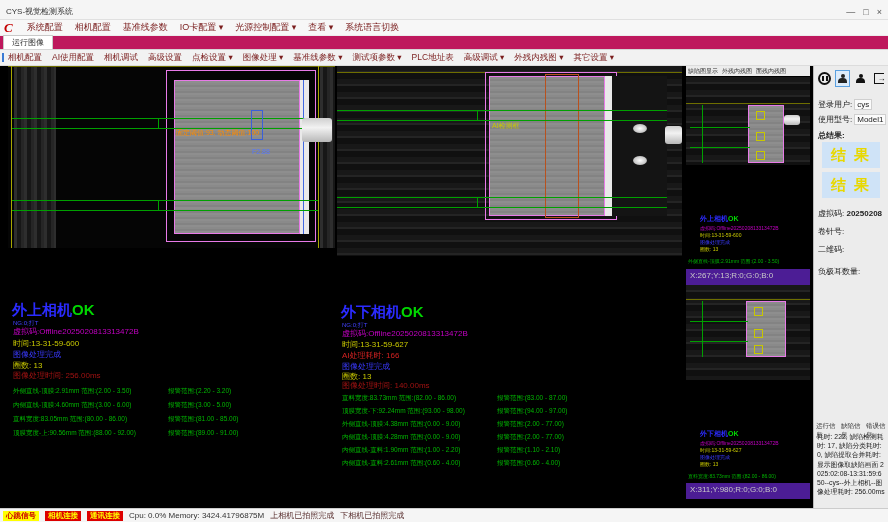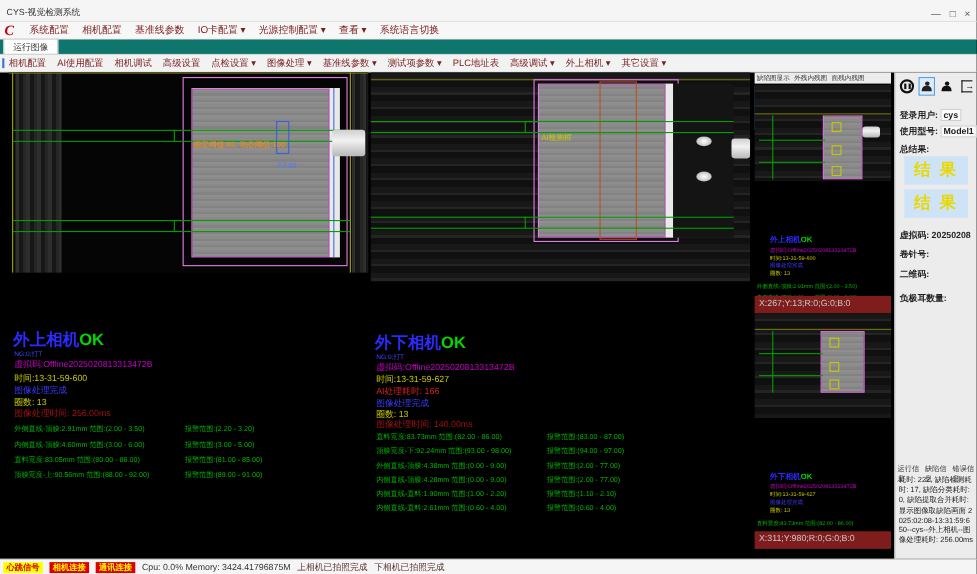--- a/index.html
+++ b/index.html
@@ -6,31 +6,31 @@
   html,body { width:888px; height:522px; overflow:hidden; background:#000;
     font-family:"Liberation Sans","DejaVu Sans",sans-serif; }
   
   #titlebar { position:relative; height:20px; background:#f5f5f5; border-bottom:1px solid #e0e0e0;
     font-size:8px; color:#333; display:flex; align-items:flex-end; padding:0 6px 2px 6px; }
   #titlebar .win-controls { margin-left:auto; display:flex; gap:8px; color:#555; font-size:9px; }
   #menubar { height:16px; background:#f7f7f7; display:flex; align-items:center; gap:12px;
     padding-left:4px; font-size:9px; color:#7a1d1d; border-bottom:1px solid #ececec; }
   #menubar .logo { color:#c40000; font-family:"Liberation Serif","DejaVu Serif",serif;
     font-style:italic; font-weight:bold; font-size:13px; margin-right:2px; }
-  #tabrow { height:14px; background:#0f766e; border-bottom:1px solid #d5d5d5; display:flex; align-items:flex-end; }
+  #tabrow { height:14px; background:#be185d; border-bottom:1px solid #d5d5d5; display:flex; align-items:flex-end; }
   #tabrow .tab { background:#fff; border:1px solid #c9c9c9; border-bottom:none; font-size:8px;
     color:#333; padding:1px 8px; margin-left:3px; }
   #toolbar { height:16px; background:#f2f2f2; border-bottom:1px solid #dcdcdc; display:flex;
     align-items:center; gap:10px; padding-left:8px; font-size:8.5px; color:#7a1d1d; position:relative; }
   #toolbar:before { content:""; position:absolute; left:2px; top:3px; bottom:3px; width:2px; background:#3a7bd5; }
   
   #main { position:relative; height:442px; background:#000; }
   .panel { position:absolute; top:0; height:424px; }
   .imgarea { position:absolute; left:0; top:0; background:#050505; overflow:hidden; }
-  .coordbar { position:absolute; left:0; height:16px; width:100%; background:#7f1d1d;
+  .coordbar { position:absolute; left:0; height:16px; width:100%; background:#4c1d95;
     color:#c8c8c8; font-size:9px; line-height:13px; padding-left:4px; }
   .hline { position:absolute; height:1px; }
   .vline { position:absolute; width:1px; }
   .green { background:#00a000; }
   .yellowl { background:#a8a800; }
   .darkyl { background:#6e6e00; }
   .pinkrect { position:absolute; border:1px solid #e87ae8; }
   .bluerect { position:absolute; border:1px solid #3a5fd9; }
   .orangerect { position:absolute; border:1px solid #b8511e; }
   .grayblock { position:absolute; background:
@@ -73,21 +73,21 @@
     display:flex; align-items:center; justify-content:center; gap:2px; }
   .pause-circ i { width:2px; height:5px; background:#111; }
   .person { position:relative; width:9px; height:10px; }
   .person:before { content:""; position:absolute; left:2.5px; top:0; width:4px; height:4px;
     border-radius:50%; background:#222; }
   .person:after { content:""; position:absolute; left:0; top:4.5px; width:9px; height:5px;
     border-radius:4px 4px 0 0; background:#222; }
   .person.dark:before,.person.dark:after { background:#111; }
   .door { position:relative; width:10px; height:11px; border:1.5px solid #111; border-right:none; }
   .door span { position:absolute; left:3px; top:1px; font-size:8px; color:#111; line-height:8px; }
-  .sb-row { position:absolute; left:4px; white-space:nowrap;font-weight:bold; }
+  .sb-row { position:absolute; left:4px; white-space:nowrap; }
   .sb-val { background:#fbfbfb; border:1px solid #cfcfcf; padding:0 2px; margin-left:2px; }
   .resultbox { position:absolute; left:8px; width:58px; height:26px; background:#cfe3f7;
     color:#e8d800; font-weight:bold; font-size:15px; text-align:center; line-height:26px; letter-spacing:2px; }
   #sb-infotabs { position:absolute; left:2px; top:356px; display:flex; gap:3px; font-size:6.5px; color:#333; }
   #sb-log { position:absolute; left:3px; top:366px; width:68px; font-size:6.8px; color:#222; line-height:1.35; word-break:break-all; }
   
   #statusbar { position:relative; height:14px; background:#f5f5f5; border-top:1px solid #ccc;
     display:flex; align-items:center; gap:6px; padding-left:3px; font-size:8px; color:#333; }
   .badge { font-size:7.5px; font-weight:bold; padding:0 3px; line-height:10px; }
   .smsg { color:#5a3030; }
@@ -123,21 +123,21 @@
   <span>相机配置</span>
   <span>AI使用配置</span>
   <span>相机调试</span>
   <span>高级设置</span>
   <span>点检设置 ▾</span>
   <span>图像处理 ▾</span>
   <span>基准线参数 ▾</span>
   <span>测试项参数 ▾</span>
   <span>PLC地址表</span>
   <span>高级调试 ▾</span>
-  <span>外上相机 ▾</span>
+  <span>外残内残图 ▾</span>
   <span>其它设置 ▾</span>
 </div>
 
 <div id="main">
 
   <div class="panel" style="left:8px; width:327px;">
     <div class="imgarea" style="width:327px; height:182px;">
       <div class="stripesV" style="left:6px; top:0; width:42px; height:182px;"></div>
       <div class="stripesV" style="left:312px; top:0; width:15px; height:182px;"></div>
       <div class="hline darkyl" style="left:0; top:0; width:327px;"></div>

